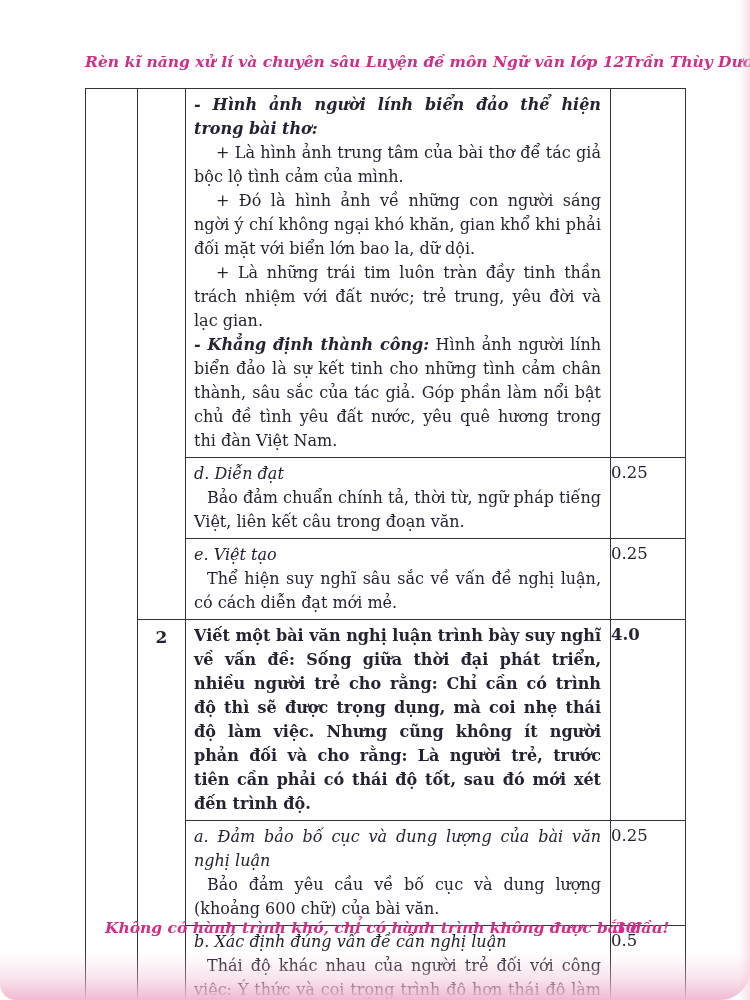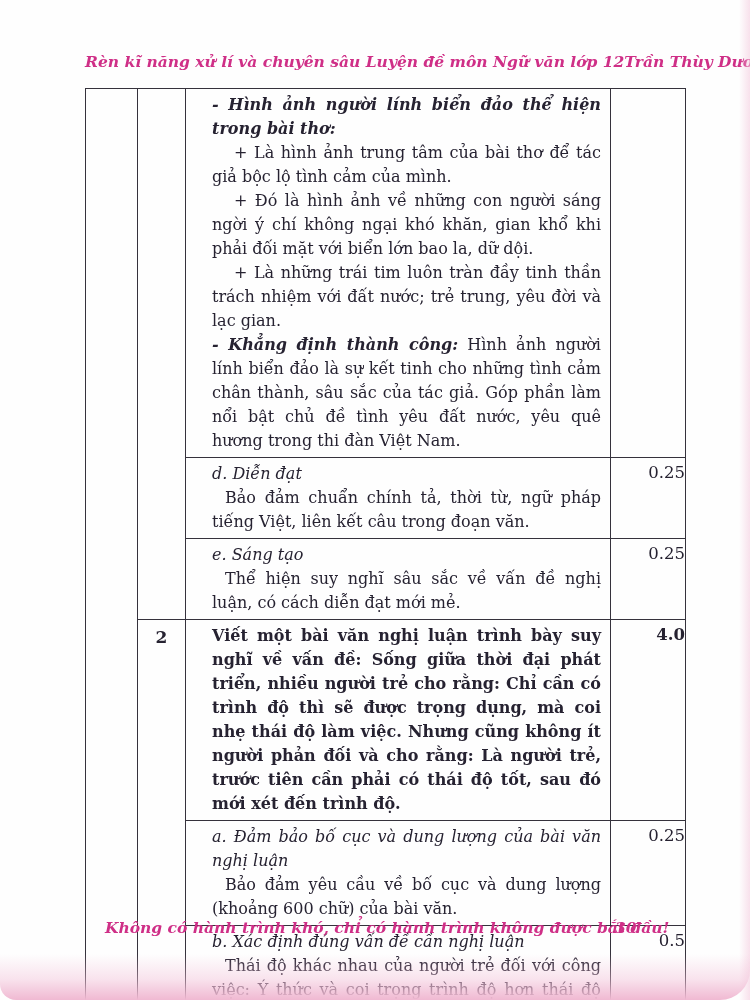--- a/index.html
+++ b/index.html
@@ -35,27 +35,27 @@
   td.cell {
     border:1.2px solid var(--border, #35323c);
     vertical-align:top;
   }
   td.content {
     padding:4px 9px 4px 8px;
     font-size:16px; line-height:24px;
     text-align:justify;
   }
   td.score {
-    font-size:16.5px; text-align:right; padding-top:5px;
+    font-size:16.5px; text-align:left; padding-top:5px;
   }
   td.score.bold { font-weight:bold; }
   td.num {
     font-size:17px; font-weight:bold; text-align:center; padding-top:7px;
   }
-  .para { text-indent:0;margin-left:18px; }
+  .para { text-indent:0; }
   .para.plus { text-indent:22px; }
   .para.body-indent { text-indent:13px; }
   .bi { font-weight:bold; font-style:italic; }
   .it { font-style:italic; }
   .q2 .para { font-weight:bold; }
   .q2 .quote { }
 
   
   .footer {
     position:absolute; top:918px; left:85px; width:600px; height:24px;
@@ -113,21 +113,21 @@
       <tr>
         <td class="cell content">
           <p class="para it">d. Diễn đạt</p>
           <p class="para body-indent">Bảo đảm chuẩn chính tả, thời từ, ngữ pháp tiếng Việt, liên kết câu trong đoạn văn.</p>
         </td>
         <td class="cell score">0.25</td>
       </tr>
 
       <tr>
         <td class="cell content">
-          <p class="para it">e. Sáng tạo</p>
+          <p class="para it">e. Việt tạo</p>
           <p class="para body-indent">Thể hiện suy nghĩ sâu sắc về vấn đề nghị luận, có cách diễn đạt mới mẻ.</p>
         </td>
         <td class="cell score">0.25</td>
       </tr>
 
       <tr>
         <td class="cell num" rowspan="3">2</td>
         <td class="cell content q2">
           <p class="para"><span>Viết một bài văn nghị luận trình bày suy nghĩ về vấn đề:</span> <span class="quote">Sống giữa thời đại phát triển, nhiều người trẻ cho rằng: Chỉ cần có trình độ thì sẽ được trọng dụng, mà coi nhẹ thái độ làm việc. Nhưng cũng không ít người phản đối và cho rằng: Là người trẻ, trước tiên cần phải có thái độ tốt, sau đó mới xét đến trình độ.</span></p>
         </td>

